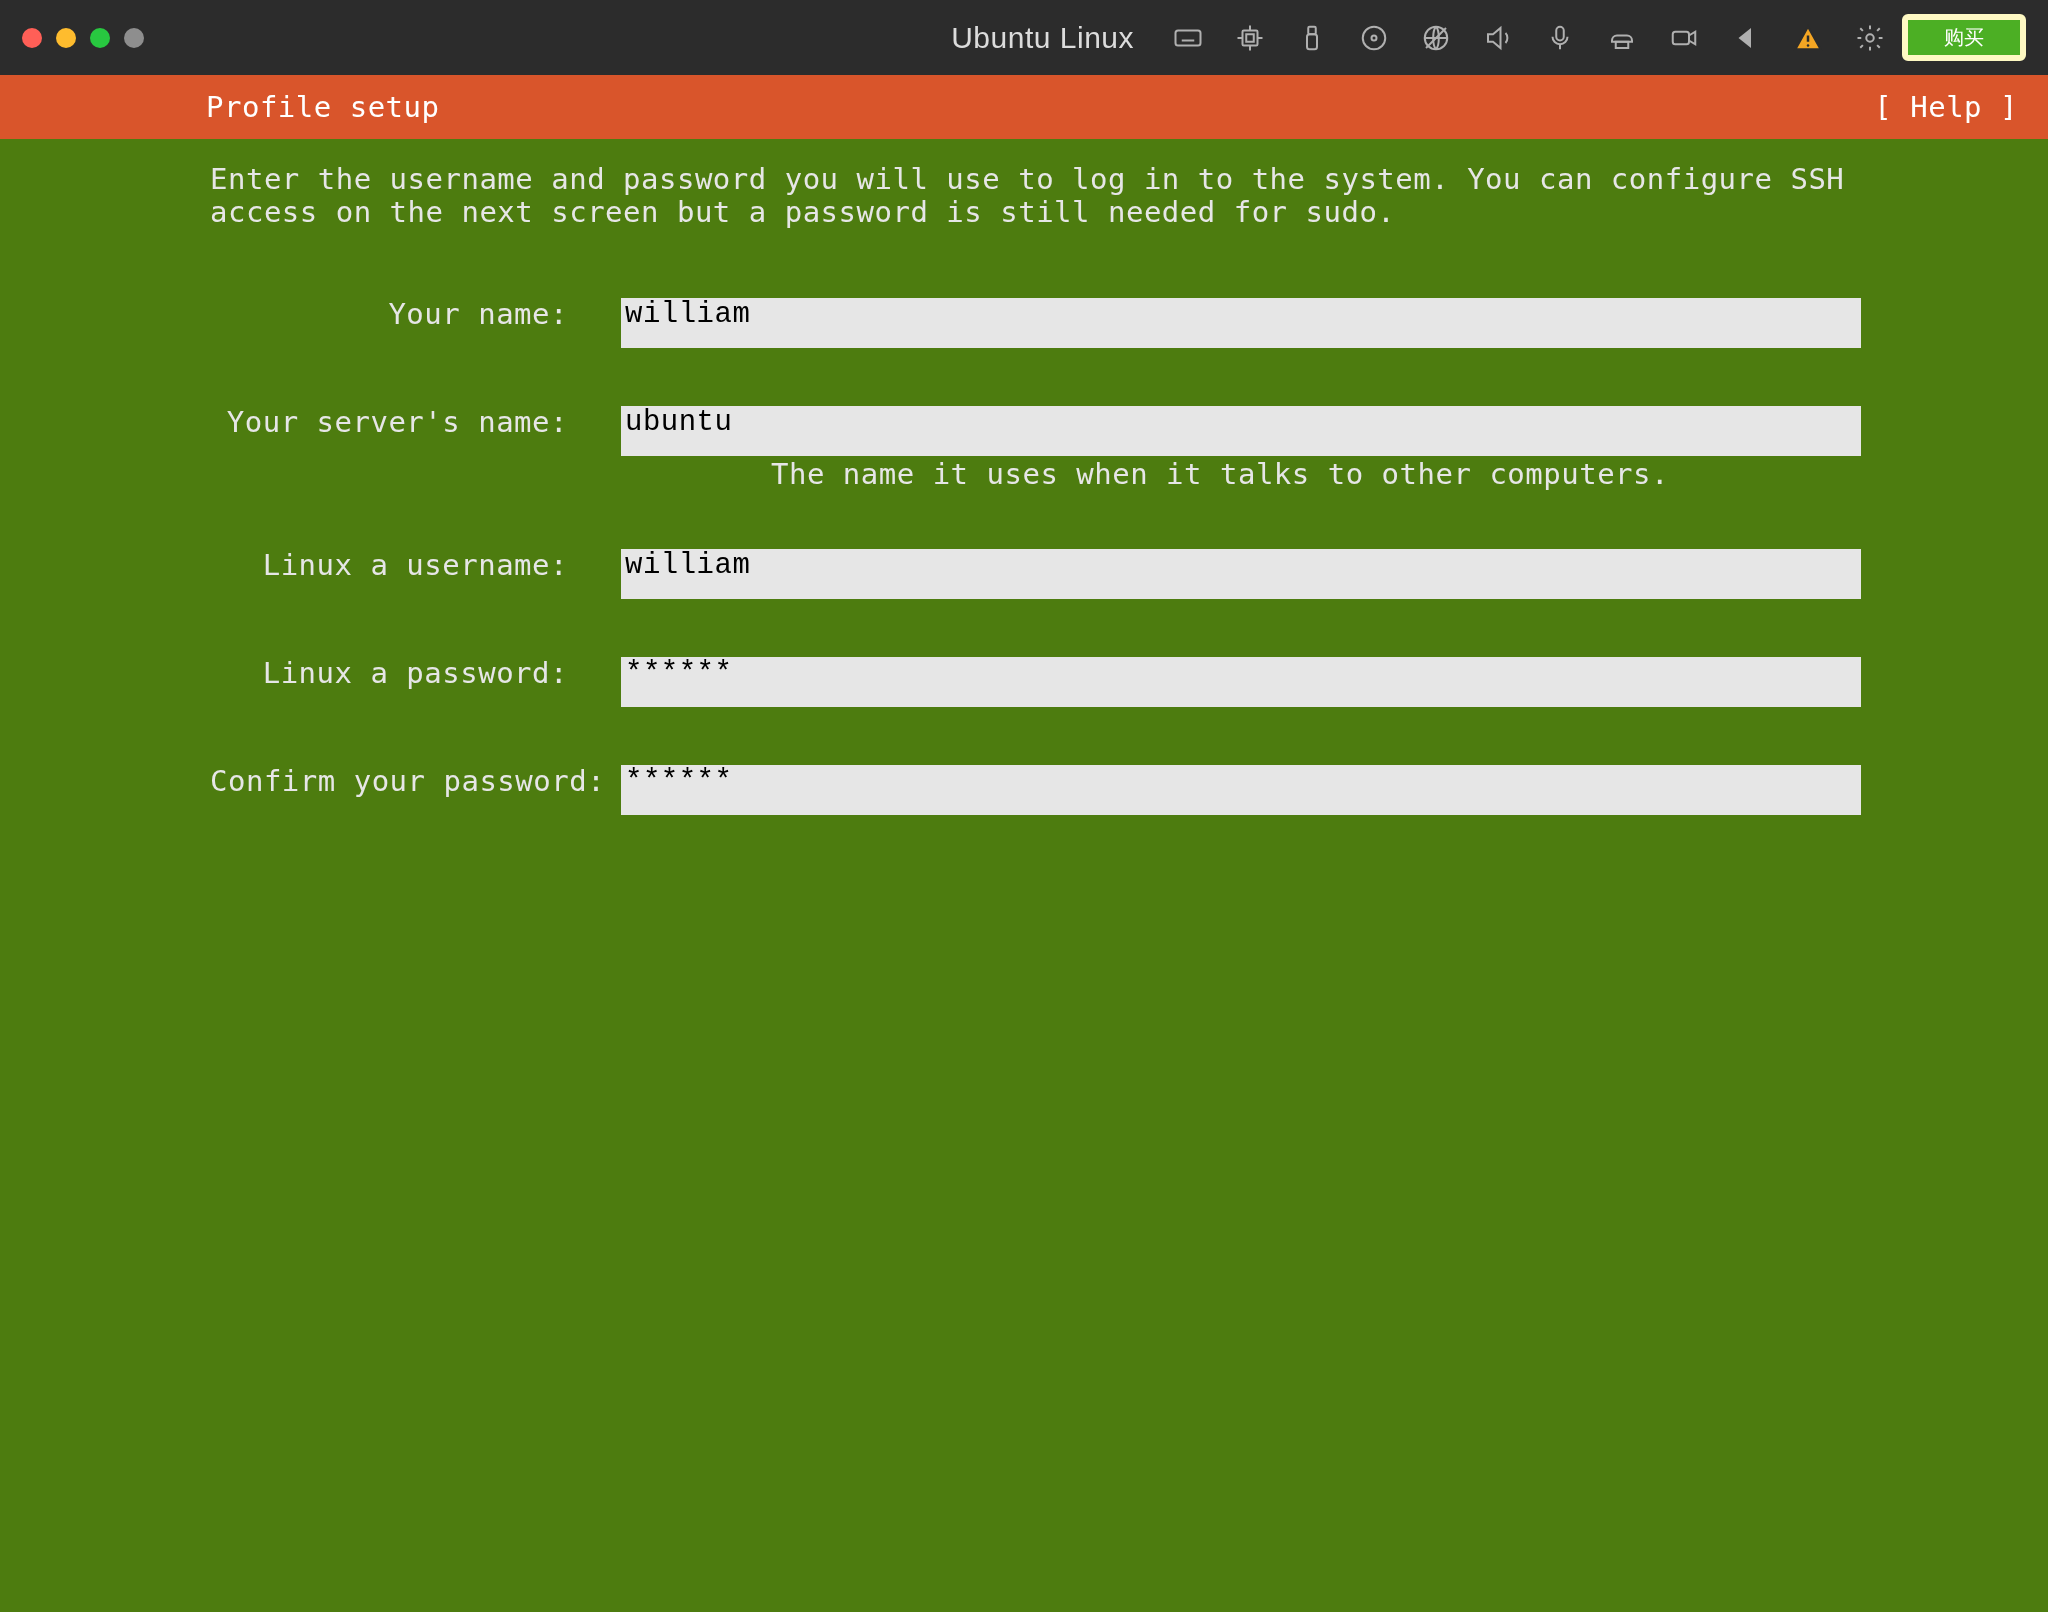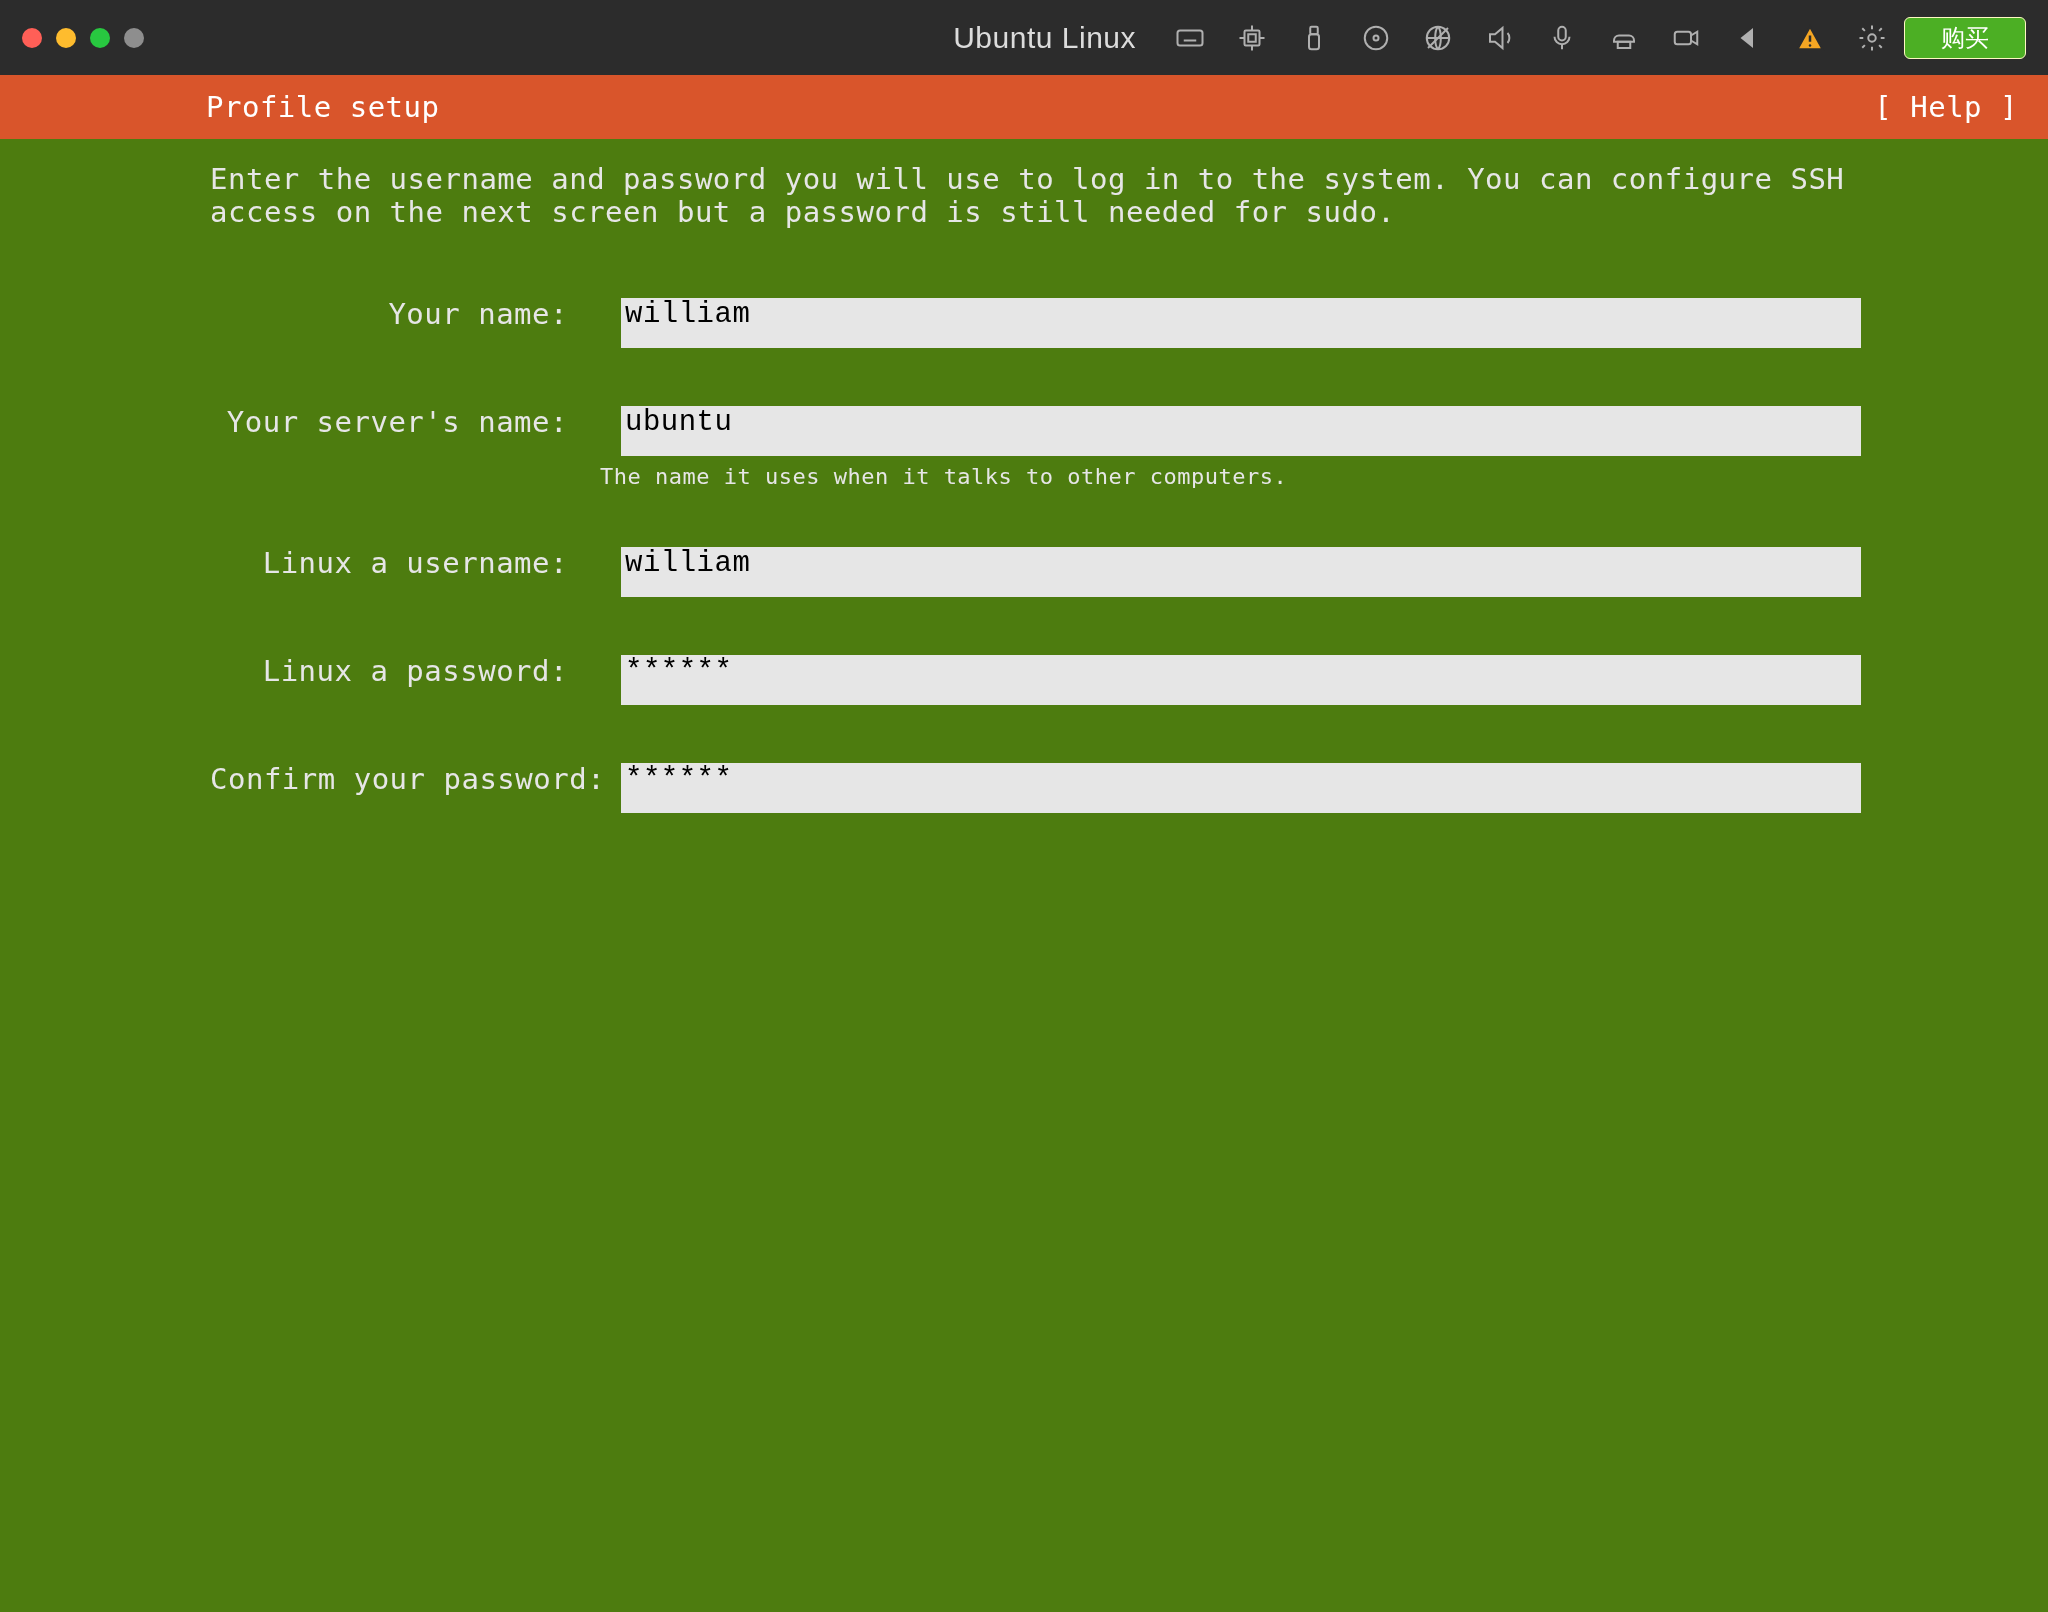--- a/index.html
+++ b/index.html
@@ -38,24 +38,24 @@
   .tb-icons { display: flex; align-items: center; gap: 26px; }
   .tb-icon {
     width: 36px; height: 36px;
     display: flex; align-items: center; justify-content: center;
     color: #b0b0b0;
   }
   .tb-icon svg { width: 30px; height: 30px; stroke: currentColor; fill: none; stroke-width: 1.6; }
   .tb-icon.warn { color: #f5a623; }
   .buy-btn {
     background: #4caf24;
-    border: 1px solid #fef9c3;
+    border: 6px solid #fef9c3;
     border-radius: 6px;
     color: #fff;
-    font-size: 24px;
+    font-size: 20px;
     padding: 4px 36px;
     font-family: -apple-system, "Helvetica Neue", Arial, sans-serif;
     cursor: pointer;
   }
 
   
   .installer {
     position: relative;
     background: #4d7c0f;
     width: 100%;
@@ -105,22 +105,23 @@
     line-height: 34px;
     padding: 0 4px;
     font-family: Liberation Mono, monospace;
     font-size: 29px;
     white-space: pre;
     overflow: hidden;
     margin-left: 21px;
   }
   .form-hint {
     color: #e6e6e6;
-    margin-top: 8px;
-    font-size: 22px;
+    margin-top: 2px;
+    font-size: 29px;
+    text-align: center;
   }
 
   .done-btn {
     position: absolute;
     bottom: 16px;
     left: 50%;
     transform: translateX(-50%);
     background: #1f8a1f;
     color: #e6e6e6;
     font-size: 29px;

